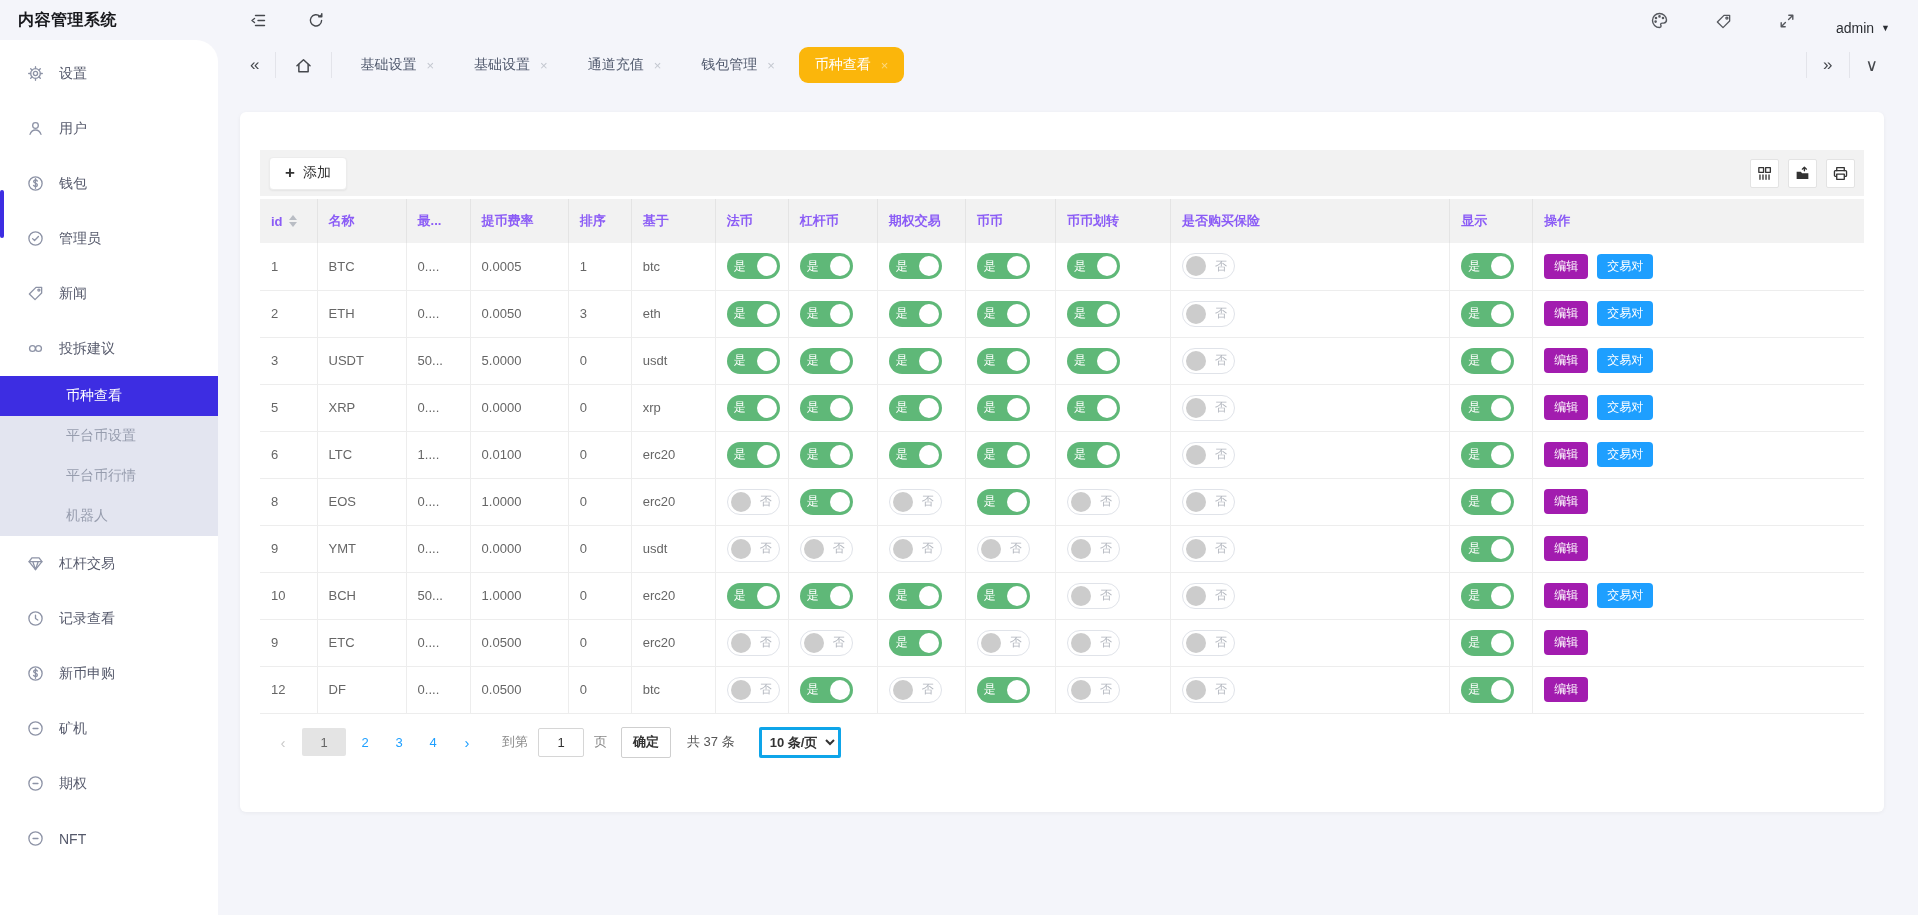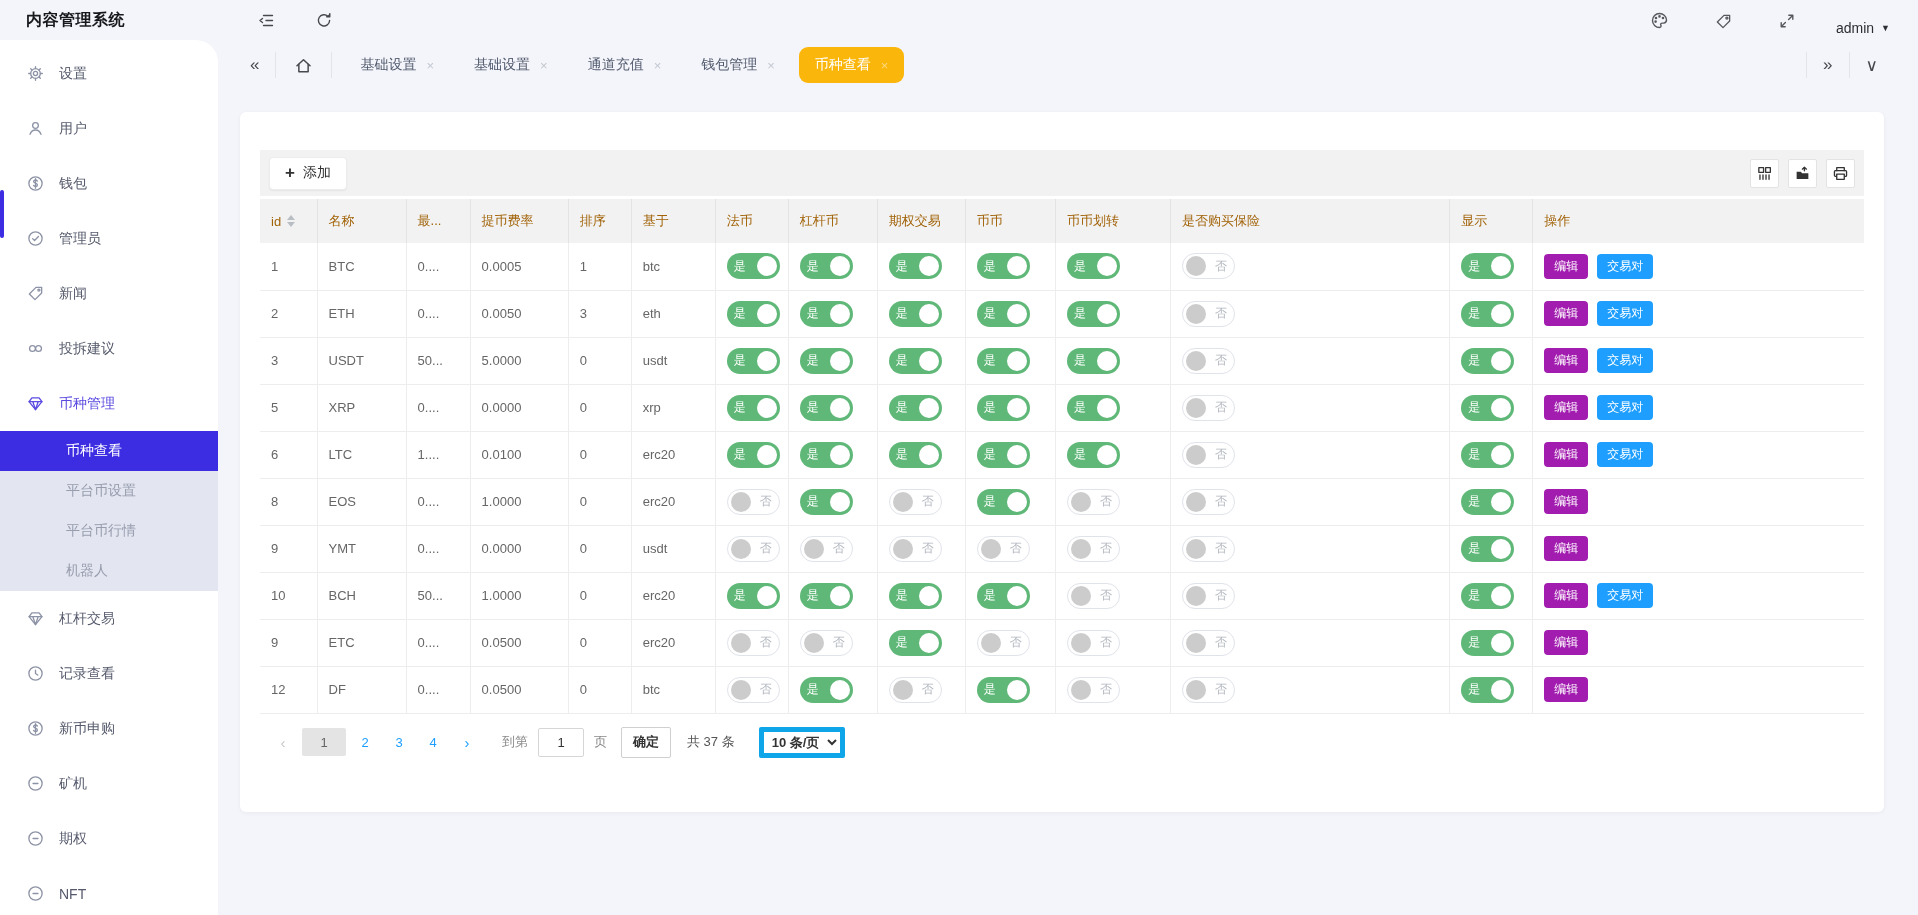--- a/index.html
+++ b/index.html
@@ -1,21 +1,21 @@
 <!DOCTYPE html>
 <html><head>
 <meta charset="utf-8">
 <style>
   * { margin:0; padding:0; box-sizing:border-box; }
   html,body { width:1918px; height:915px; overflow:hidden; }
   body { background:#f4f5fa; font-family:"Liberation Sans","DejaVu Sans",sans-serif; color:#515a6e; font-size:14px; }
   svg { display:block; }
 
   
-  .topbar { position:absolute; top:0; left:8px; right:0; height:40px; display:flex; align-items:center; }
+  .topbar { position:absolute; top:0; left:0; right:0; height:40px; display:flex; align-items:center; }
   .brand { width:218px; padding-left:18px; font-size:16px; font-weight:bold; color:#17181c; letter-spacing:.5px; }
   .tb-icon { background:none; border:none; cursor:pointer; color:#45484d; padding:6px; margin-left:26px; }
   .tb-right { margin-left:auto; display:flex; align-items:flex-end; padding-right:28px; }
   .tb-right .tb-icon { margin-left:0; margin-right:34px; color:#55585e; }
   .user { display:flex; align-items:center; gap:7px; cursor:pointer; color:#2b2e33; font-size:14px; }
   .user .caret { font-size:9px; color:#2b2e33; }
 
   
   .sidebar { position:absolute; top:40px; left:0; bottom:0; width:218px; background:#fff; border-top-right-radius:22px; overflow:hidden; padding-top:6px; }
   .side-item { height:55px; display:flex; align-items:center; gap:15px; padding-left:27px; cursor:pointer; color:#55596b; font-size:14px; }
@@ -43,21 +43,21 @@
   
   .card { margin:22px 34px 0 22px; background:#fff; border-radius:6px; box-shadow:0 1px 4px rgba(0,0,0,.05); padding:38px 20px 14px; height:700px; }
   .strip { height:46px; background:#f2f2f2; display:flex; align-items:center; justify-content:space-between; padding:0 9px; margin-bottom:3px; }
   .add-btn { background:#fff; border:1px solid #ececec; border-radius:4px; height:33px; padding:0 15px; display:flex; align-items:center; gap:8px; font-size:14px; color:#333; cursor:pointer; box-shadow:0 1px 2px rgba(0,0,0,.06); }
   .add-btn .plus { font-size:17px; font-weight:bold; color:#333; }
   .strip-right { display:flex; gap:9px; }
   .tool-btn { width:29px; height:29px; background:#fff; border:1px solid #e3e3e3; border-radius:2px; display:flex; align-items:center; justify-content:center; color:#333; cursor:pointer; }
 
   
   table { width:100%; border-collapse:collapse; table-layout:fixed; }
-  th { background:#f2f2f2; height:44px; font-weight:normal; font-size:13px; color:#a16207; text-align:left; padding-left:11px; border-right:1px solid #e4e4e4; }
+  th { background:#f2f2f2; height:44px; font-weight:bold; font-size:13px; color:#8b5cf6; text-align:left; padding-left:11px; border-right:1px solid #e4e4e4; }
   th:last-child { border-right:none; }
   td { height:47px; font-size:13px; color:#666; padding-left:11px; border-bottom:1px solid #ededed; border-right:1px solid #ededed; background:#fff; white-space:nowrap; overflow:hidden; text-overflow:ellipsis; }
   td:last-child { border-right:none; }
   .th-id { display:flex; align-items:center; gap:6px; }
   .sort-caret { display:inline-flex; flex-direction:column; gap:2px; }
   .sort-caret i { width:0; height:0; border-left:4px solid transparent; border-right:4px solid transparent; }
   .sort-caret .up { border-bottom:5px solid #b9bdc4; }
   .sort-caret .dn { border-top:5px solid #b9bdc4; }
 
   .switch { display:inline-flex; align-items:center; justify-content:space-between; height:26px; width:53px; border-radius:14px; padding:0 3px; cursor:pointer; font-size:12px; vertical-align:middle; }
@@ -76,21 +76,21 @@
   .pager { display:flex; align-items:center; padding:13px 8px; font-size:13px; color:#666; gap:4px; }
   .pg { min-width:30px; height:28px; display:flex; align-items:center; justify-content:center; border-radius:2px; cursor:pointer; background:transparent; border:none; font-size:13px; color:#1e9fff; padding:0 8px; }
   .pg.cur { background:#e4e4e4; color:#666; min-width:44px; cursor:default; }
   .pg.disabled { color:#c9c9c9; cursor:default; }
   .pg.arrow { font-size:15px; }
   .goto-label { margin-left:16px; color:#8a8a8a; }
   .goto-input { width:46px; height:29px; border:1px solid #d6d6d6; border-radius:2px; text-align:center; font-size:13px; color:#333; margin:0 6px; background:#fff; }
   .page-word { color:#8a8a8a; margin-right:10px; }
   .confirm-btn { height:31px; padding:0 11px; background:#fff; border:1px solid #cfcfcf; border-radius:2px; font-size:13px; font-weight:bold; color:#333; cursor:pointer; margin-right:12px; }
   .total { color:#555; margin-right:20px; }
-  .per-page { height:31px; border:5px solid #0ea5e9; border-radius:2px; font-size:13px; color:#333; background:#fff; padding:0 4px; font-weight:bold; }
+  .per-page { height:31px; border:3px solid #0ea5e9; border-radius:2px; font-size:13px; color:#333; background:#fff; padding:0 4px; font-weight:bold; }
 </style>
 </head>
 <body>
 
 <header class="topbar">
   <div class="brand">内容管理系统</div>
   <button class="tb-icon">
       <svg width="19" height="19" viewBox="0 0 19 19" fill="none" stroke="currentColor" stroke-width="1.4" stroke-linecap="round" stroke-linejoin="round">
         <path d="M5.5 4.5h9M8 9.5h6.5M5.5 14.5h9"></path>
         <path d="M4.5 7.5L2 9.5l2.5 2"></path>
@@ -178,29 +178,20 @@
       <span>新闻</span>
     </div>
     <div class="side-item">
       <span class="s-icon">
         <svg width="17" height="17" viewBox="0 0 18 18" fill="none" stroke="currentColor" stroke-width="1.4" stroke-linecap="round" stroke-linejoin="round">
           <circle cx="5.8" cy="9" r="3.1"></circle>
           <circle cx="12.2" cy="9" r="3.1"></circle>
         </svg>
       </span>
       <span>投拆建议</span>
-    </div>
-    <div class="side-item parent-active">
-      <span class="s-icon">
-        <svg width="17" height="17" viewBox="0 0 18 18" fill="none" stroke="currentColor" stroke-width="1.4" stroke-linecap="round" stroke-linejoin="round">
-          <path d="M5.2 3h7.6l3 4.1L9 15.5 2.2 7.1z"></path>
-          <path d="M2.2 7.1h13.6M9 15.5L6.2 7.1M9 15.5l2.8-8.4"></path>
-        </svg>
-      </span>
-      <span>币种管理</span>
     </div>
     <div class="submenu">
       <div class="sub-item active">币种查看</div>
       <div class="sub-item">平台币设置</div>
       <div class="sub-item">平台币行情</div>
       <div class="sub-item">机器人</div>
     </div>
     <div class="side-item">
       <span class="s-icon">
         <svg width="17" height="17" viewBox="0 0 18 18" fill="none" stroke="currentColor" stroke-width="1.4" stroke-linecap="round" stroke-linejoin="round">

